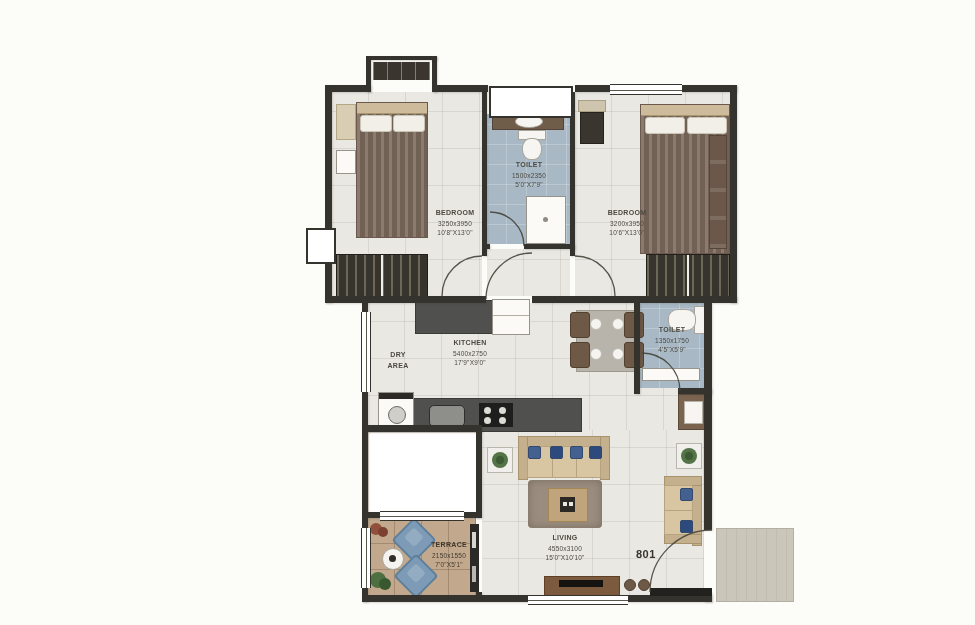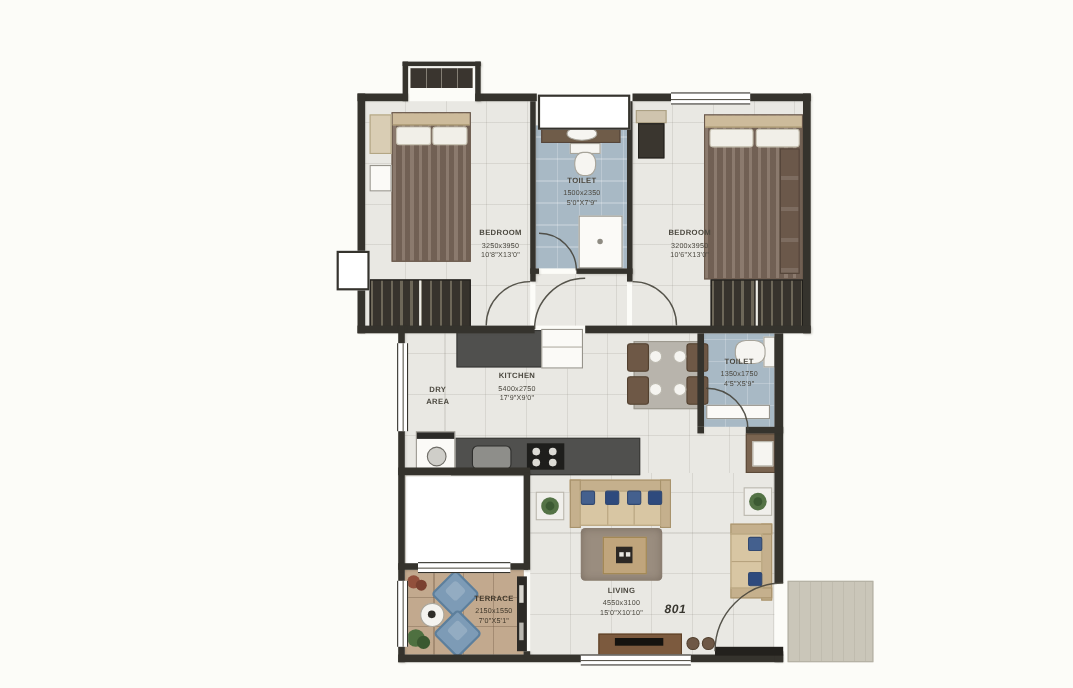--- a/index.html
+++ b/index.html
@@ -294,15 +294,15 @@
   <div class="rlabel" style="left:518px;top:533px;width:94px;">
     <span class="nm">LIVING</span>
     <span class="dm">4550x3100</span>
     <span class="dm">15'0"X10'10"</span>
   </div>
   <div class="rlabel" style="left:420px;top:540px;width:58px;color:#41392c;">
     <span class="nm">TERRACE</span>
     <span class="dm">2150x1550</span>
     <span class="dm">7'0"X5'1"</span>
   </div>
-  <div class="unitnum" style="left:604px;top:548px;font-style:italic;">801</div>
+  <div class="unitnum" style="left:636px;top:548px;">801</div>
 
 </div>
 
 </body></html>

